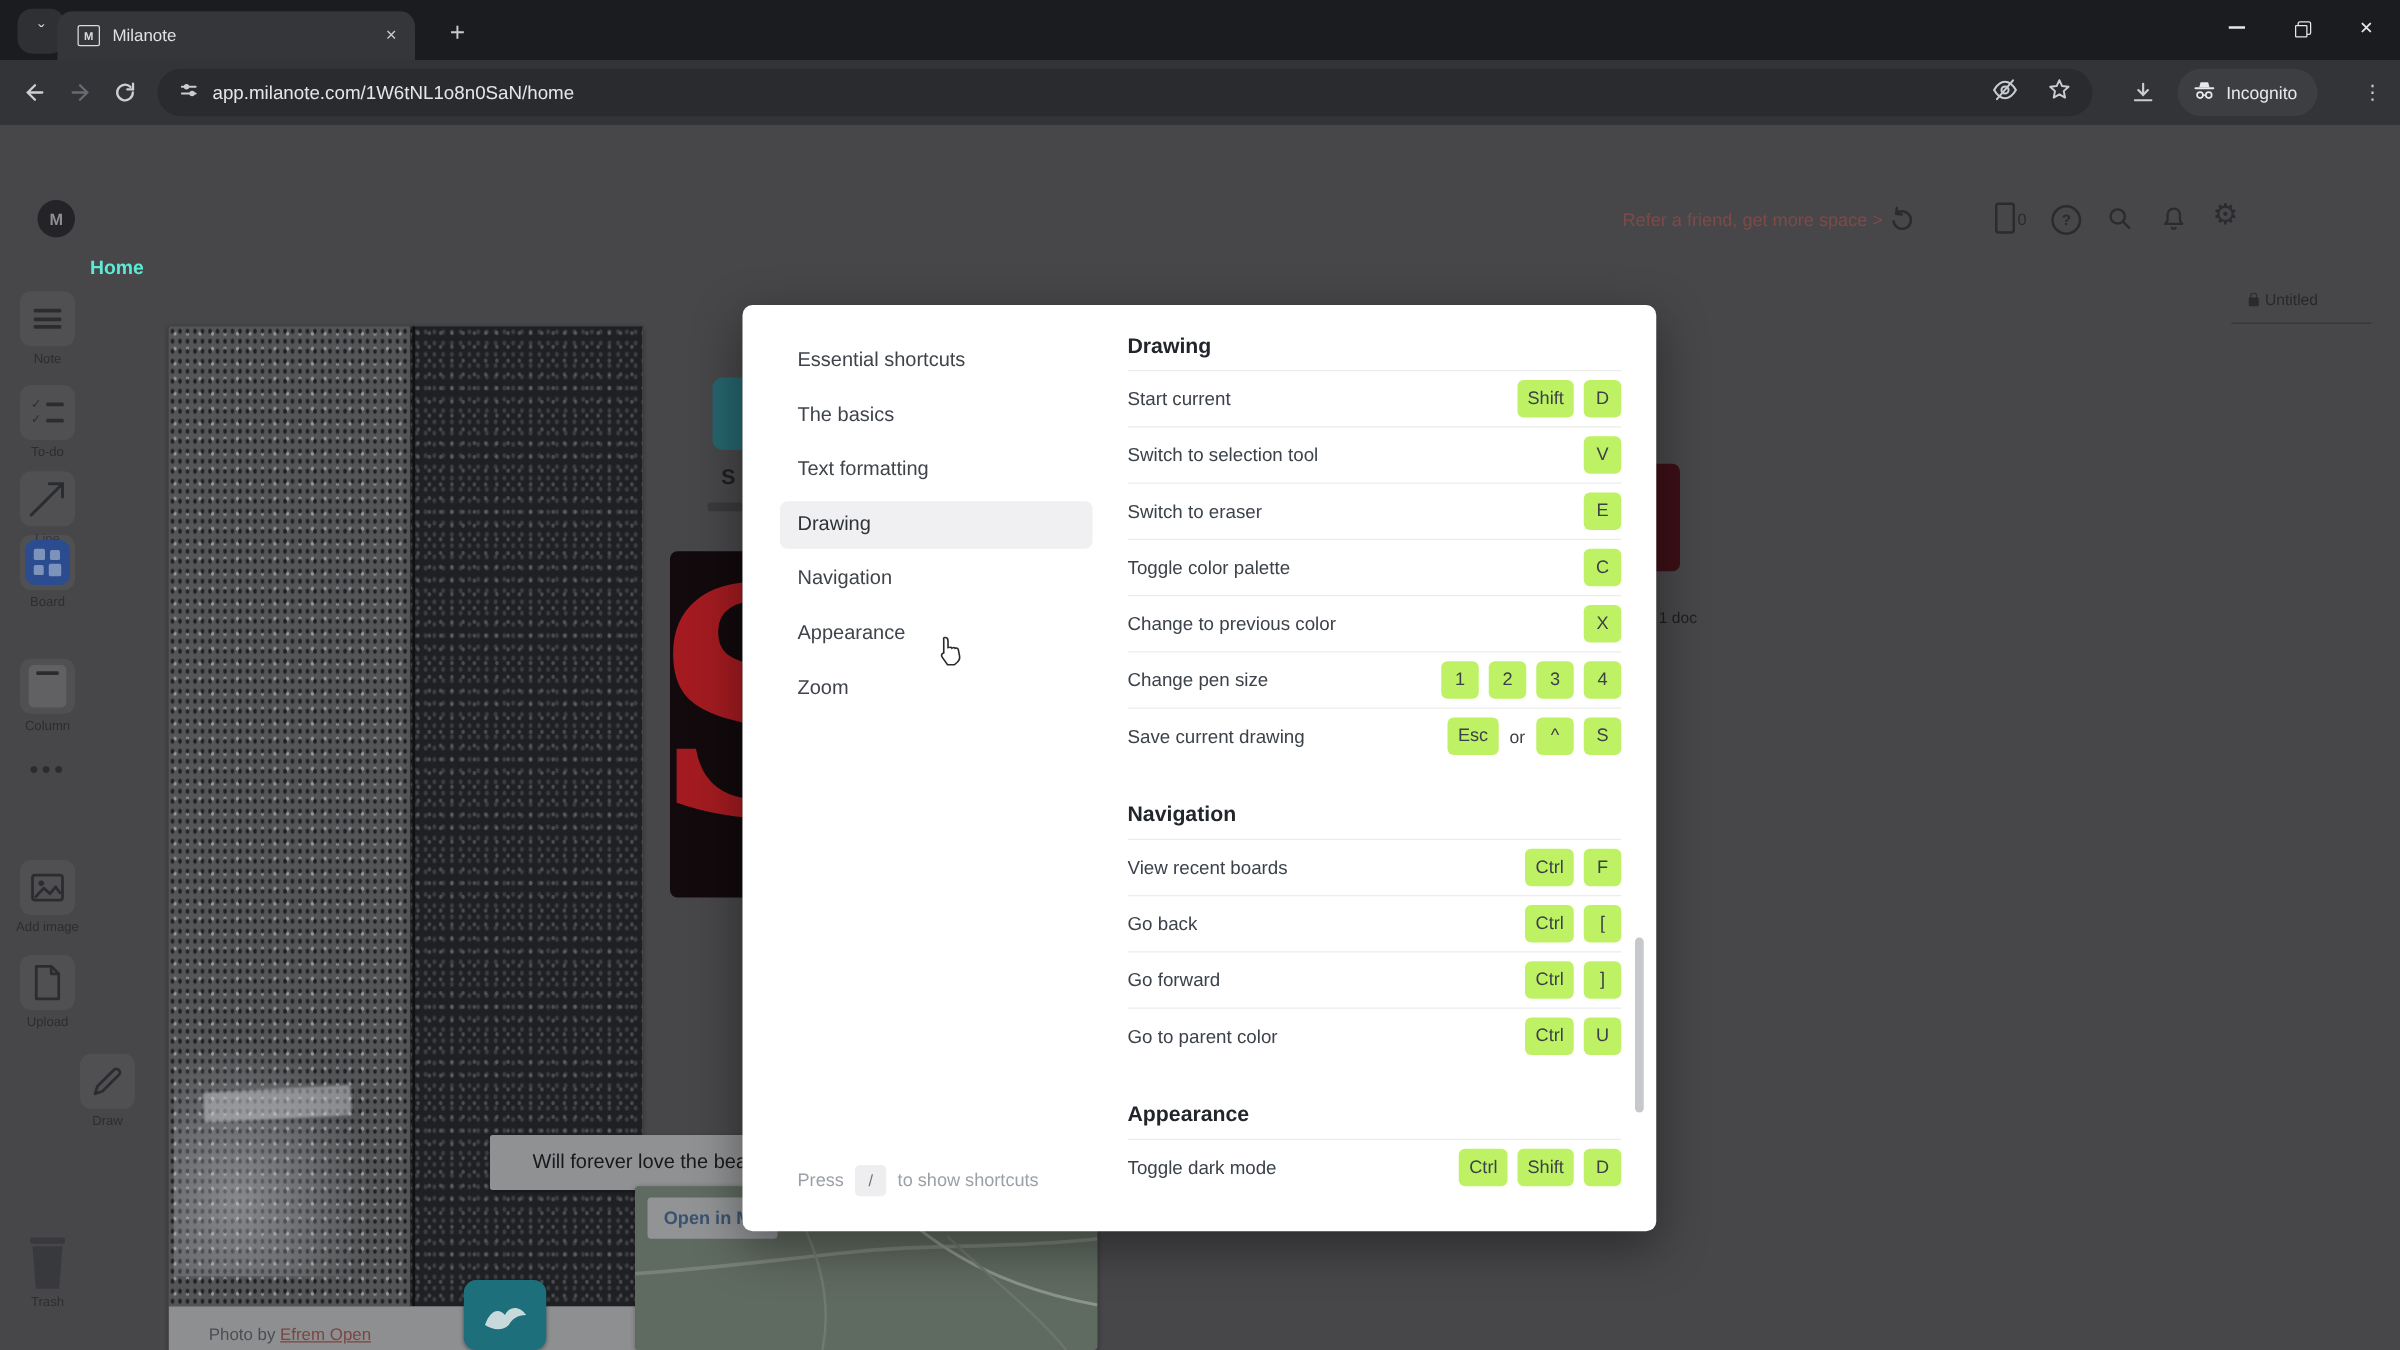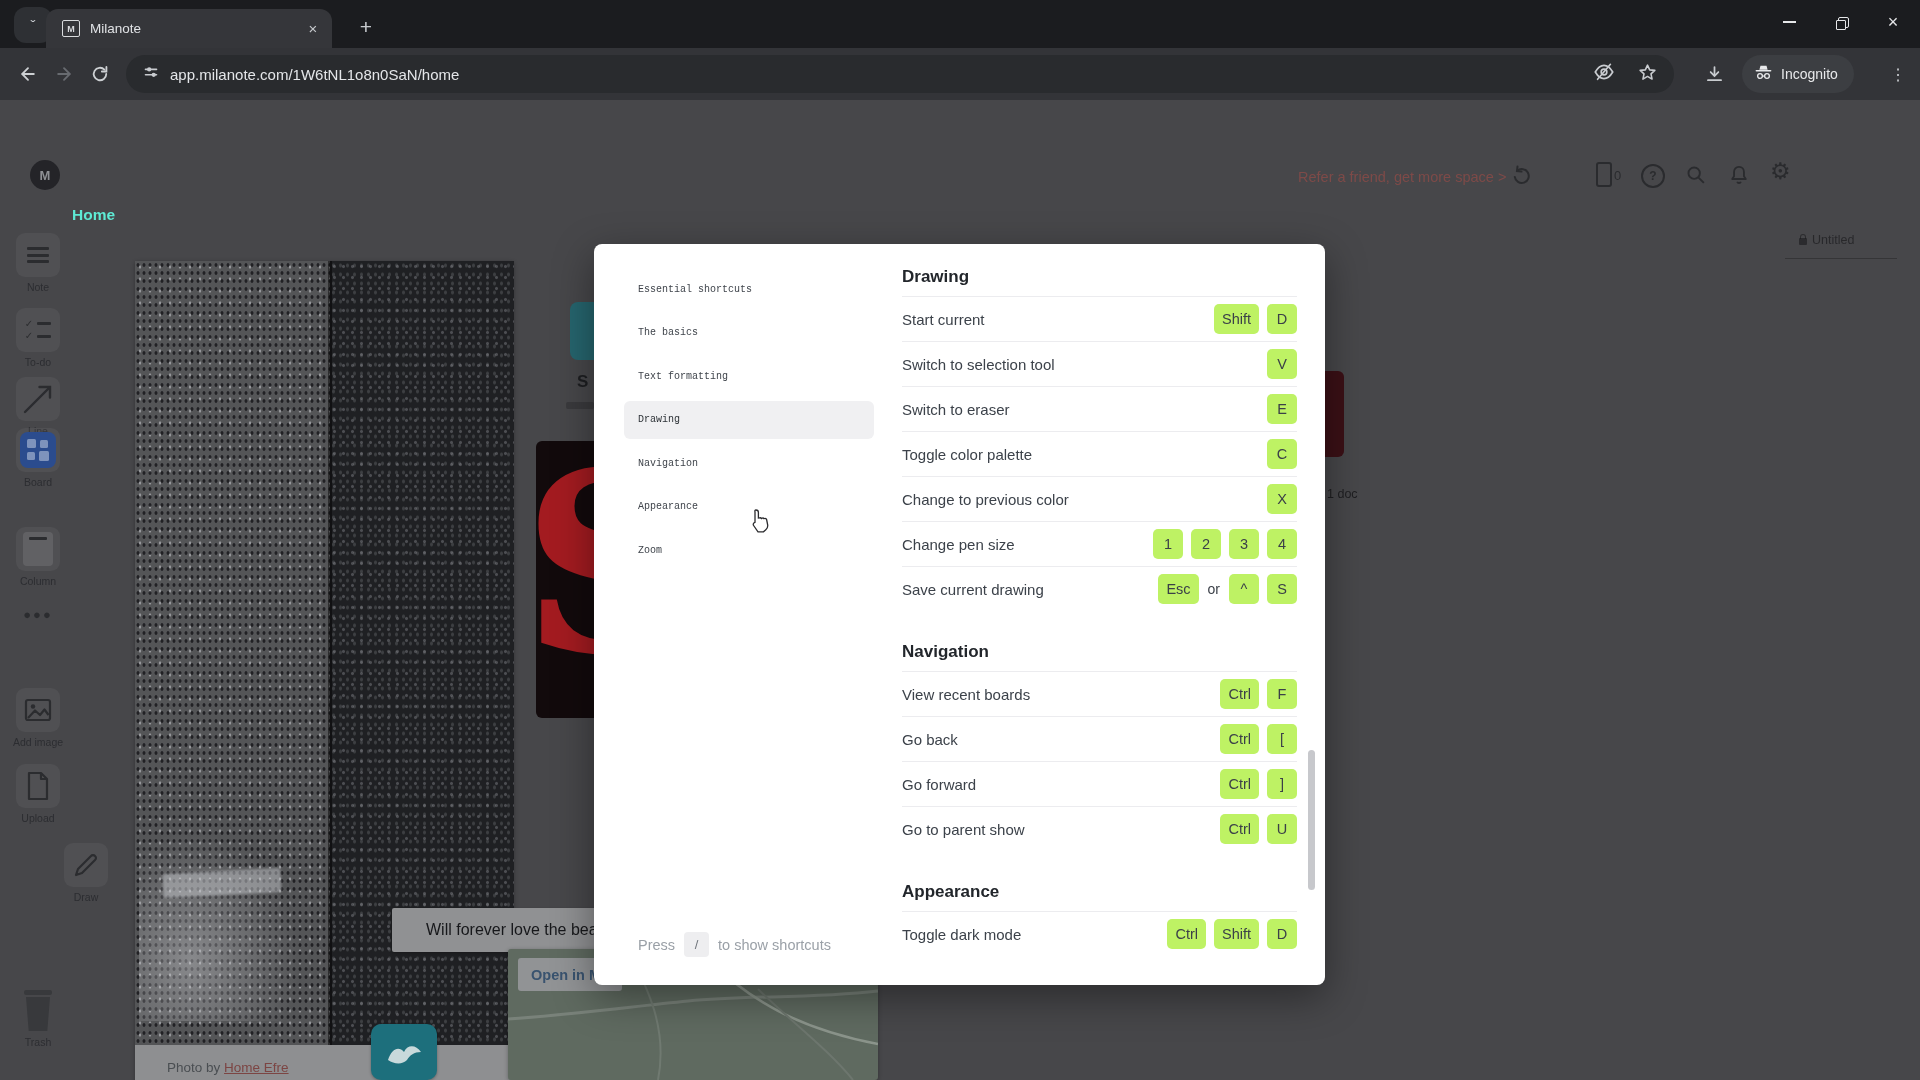--- a/index.html
+++ b/index.html
@@ -110,21 +110,21 @@
   .mini-lock{width:8px;height:7px;background:rgba(25,25,28,.6);border-radius:1px;position:relative;margin-top:3px;}
   .mini-lock:before{content:"";position:absolute;left:1px;top:-4px;width:4px;height:4px;border:1.4px solid rgba(25,25,28,.6);
                     border-bottom:none;border-radius:3px 3px 0 0;}
   .board-badge-line{position:absolute;left:1785px;top:158px;width:112px;height:1px;background:rgba(0,0,0,.25);}
 
   
   .modal{position:absolute;left:594px;top:144px;width:731px;height:741px;background:#ffffff;border-radius:8px;
          box-shadow:0 12px 40px rgba(0,0,0,.4);}
   .m-nav{position:absolute;left:30px;top:26px;width:250px;}
   .m-nav-item{height:38px;margin-bottom:5.6px;border-radius:6px;display:flex;align-items:center;padding-left:14px;
-              font-size:10px;color:#3f444b;font-family:Liberation Mono, monospace;}
+              font-size:16px;color:#3f444b;}
   .m-nav-item.sel{background:#f0f0f2;color:#2e3338;}
   .m-footer{position:absolute;left:44px;top:688px;display:flex;align-items:center;gap:9px;
             font-size:14.5px;color:#9aa0a7;}
   .m-footer .fkey{width:25px;height:25px;background:#eeeef0;border-radius:4px;color:#70757c;font-size:13px;
                   display:flex;align-items:center;justify-content:center;}
   .m-body{position:absolute;left:308px;top:14px;width:402px;height:714px;overflow:hidden;}
   .sec{margin-top:22px;}
   .sec:first-child{margin-top:0;}
   .sec-title{height:38px;line-height:38px;font-size:17px;font-weight:700;color:#22262b;
              border-bottom:1px solid #ececef;width:395px;}
@@ -359,21 +359,21 @@
 
     <div class="photo-card">
       <div class="photo-img">
         <div class="photo-left"></div>
           <div class="photo-right"></div>
           <div class="photo-seam"></div>
         <div class="photo-glow"></div>
           <div class="photo-latch"></div>
       </div>
       <div class="photo-caption">
-        <span class="caption-text"><span>Photo by </span><span class="caption-link">Home Efre</span></span>
+        <span class="caption-text"><span>Photo by </span><span class="caption-link">Efrem Open</span></span>
       </div>
     </div>
 
     <div class="note-card">
       <span class="note-text">Will forever love the bea</span>
     </div>
 
     <div class="map-card">
       <svg class="abs" style="left:0;top:0;" width="370" height="131" viewBox="0 0 370 131">
         <path d="M0 70 C60 66 120 58 180 52 C240 46 300 50 370 42" fill="none" stroke="#79827a" stroke-width="3"></path>
@@ -490,21 +490,21 @@
               </span>
           </div>
           <div class="srow">
             <span class="lbl">Go forward</span>
             <span class="keys">
                 <span class="key">Ctrl</span>
                 <span class="key">]</span>
               </span>
           </div>
           <div class="srow">
-            <span class="lbl">Go to parent show</span>
+            <span class="lbl">Go to parent color</span>
             <span class="keys">
                 <span class="key">Ctrl</span>
                 <span class="key">U</span>
               </span>
           </div>
         </div>
 
         <div class="sec">
           <div class="sec-title">Appearance</div>
           <div class="srow">

